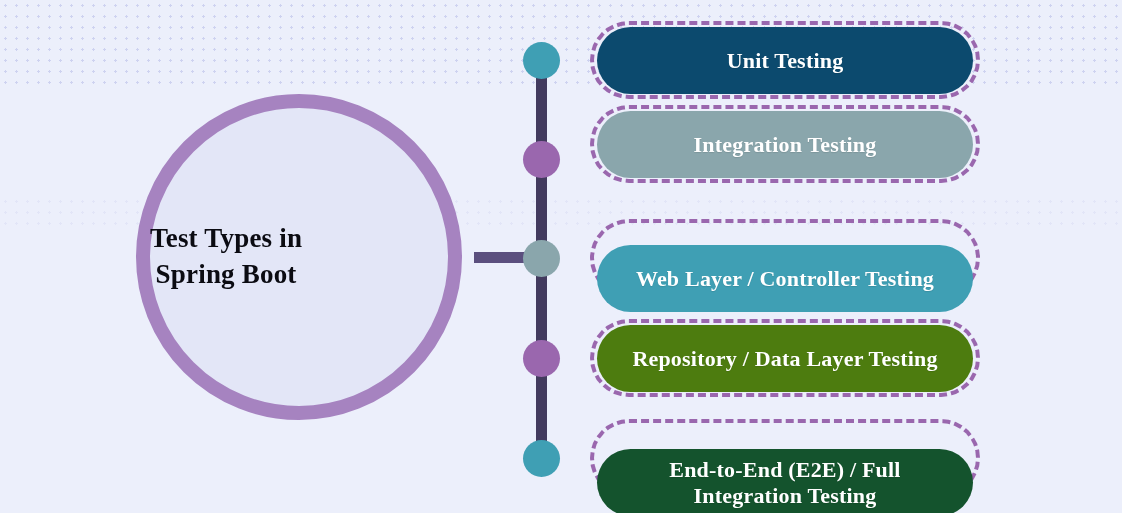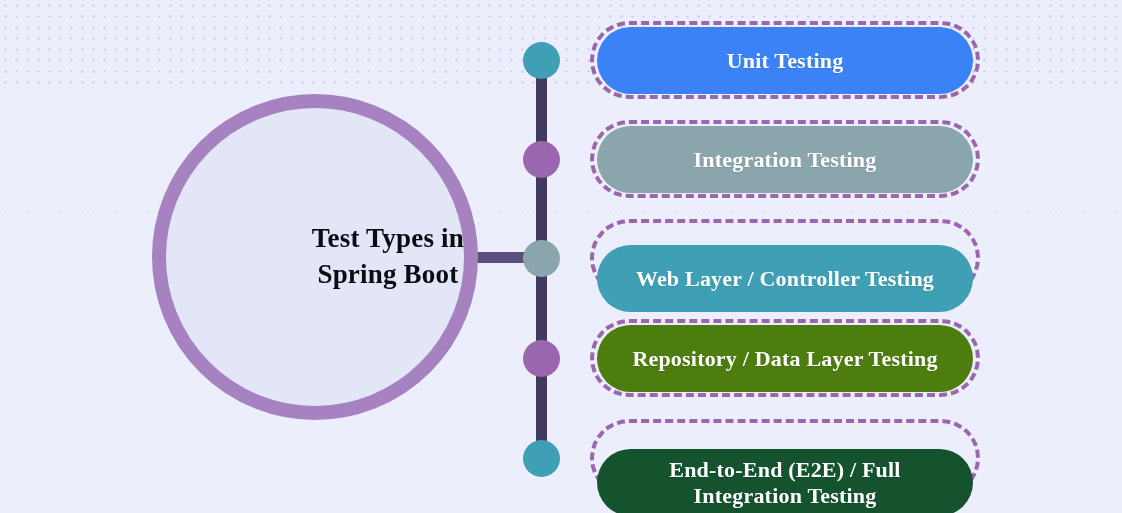--- a/index.html
+++ b/index.html
@@ -28,31 +28,31 @@
     background-image: radial-gradient(circle, #c9cdee 1px, transparent 1.2px);
     background-size: 11px 11px;
     pointer-events: none;
   }
   .dot-band.b1 { top: 0px;   height: 88px;  opacity: 0.85; }
   .dot-band.b2 { top: 196px; height: 36px;  opacity: 0.30; }
 
   
   #hub {
     position: absolute;
-    left: 152px;
+    left: 136px;
     top: 94px;
     width: 326px;
     height: 326px;
     border-radius: 50%;
     background: #e3e6f7;
     border: 14px solid #a683c0;
     box-sizing: border-box;
     display: flex;
     align-items: center;
-    justify-content: flex-end;
+    justify-content: flex-start;
     font-family: Liberation Serif, serif;
   }
   #hub-label {
     font-size: 27px;
     font-weight: bold;
     color: #0b0b12;
     text-align: center;
     line-height: 1.32;
     letter-spacing: 0.2px;
     white-space: pre-line;
@@ -144,25 +144,25 @@
   <div id="nodes">
       <div class="node" style="top: 42px; background: rgb(63, 159, 180);"></div>
       <div class="node" style="top: 141px; background: rgb(154, 103, 174);"></div>
       <div class="node" style="top: 240px; background: rgb(138, 166, 172);"></div>
       <div class="node" style="top: 340px; background: rgb(154, 103, 174);"></div>
       <div class="node" style="top: 440px; background: rgb(63, 159, 180);"></div>
     </div>
   <div id="pills">
       <div class="pill-wrap" style="top: 21px;">
         <div class="pill-outline" style="border-color: rgb(154, 103, 174);"></div>
-        <div class="pill" style="background: #3b82f6;">
+        <div class="pill" style="background: #0c4a6e;">
           <div class="pill-label">Unit Testing</div>
         </div>
       </div>
-      <div class="pill-wrap" style="top: 120px; text-decoration: underline;">
+      <div class="pill-wrap" style="top: 105px; text-decoration: underline;">
         <div class="pill-outline" style="border-color: rgb(154, 103, 174);"></div>
         <div class="pill" style="background: rgb(138, 166, 172);">
           <div class="pill-label">Integration Testing</div>
         </div>
       </div>
       <div class="pill-wrap" style="top: 219px;">
         <div class="pill-outline" style="border-color: rgb(154, 103, 174);"></div>
         <div class="pill" style="background: rgb(63, 159, 180); margin-top: 20px;">
           <div class="pill-label">Web Layer / Controller Testing</div>
         </div>

